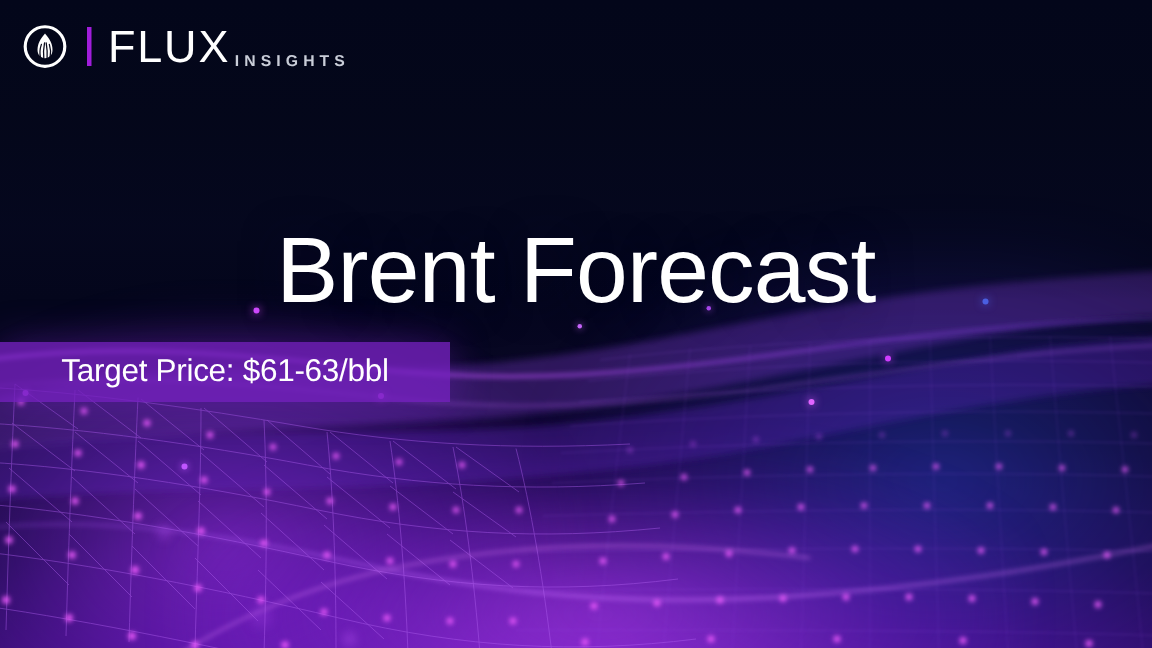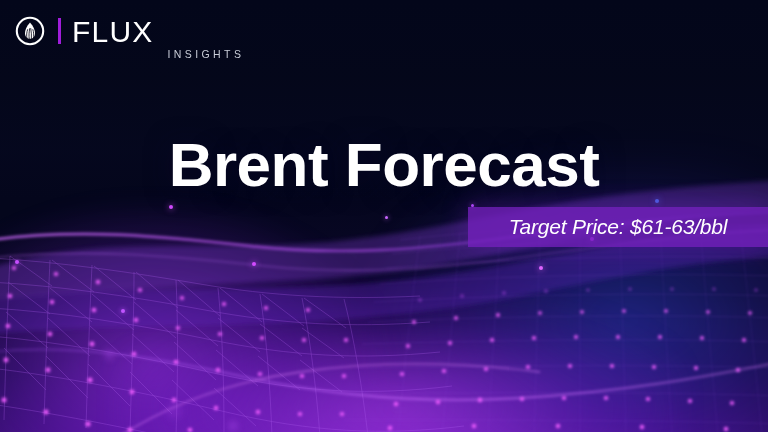--- a/index.html
+++ b/index.html
@@ -63,40 +63,40 @@
   .logo-mark svg{display:block;}
   .logo-divider{
     width:3px;height:26px;margin:0 11px 0 12px;
     background:#a01ddb;flex:0 0 auto;
   }
   .logo-flux{
     color:#ffffff;font-size:30px;font-weight:400;letter-spacing:1.2px;line-height:1;
     position:relative;top:1px;
   }
   .logo-insights{
-    color:#c9cdd8;font-size:10.5px;font-weight:400;letter-spacing:3.4px;
-    margin-left:14px;position:relative;top:23px;
+    color:#c9cdd8;font-size:10.5px;font-weight:700;letter-spacing:3.4px;
+    margin-left:3px;position:relative;top:10px;
   }
 
   
   .hero{
     position:absolute;left:0;right:0;top:134px;text-align:center;
   }
   .hero-title{
-    color:#ffffff;font-size:62px;font-weight:700;line-height:1;
-    letter-spacing:-0.5px;margin:0;
+    color:#ffffff;font-size:62px;font-weight:400;line-height:1;
+    letter-spacing:-0.5px;margin:16px;
     text-shadow:0 2px 26px rgba(10,6,40,.55);
   }
   .hero-sub{
     color:#f2f2f8;font-size:29px;font-weight:400;line-height:1;
     margin:14px 0 0 0;letter-spacing:-0.2px;
     text-shadow:0 2px 16px rgba(10,6,40,.6);
   }
   .badge-wrap{
-    margin-top:11px;display:flex;justify-content:flex-end;font-style:italic;
+    margin-top:11px;display:flex;justify-content:flex-start;
   }
   .badge{
     width:300px;height:40px;
     display:flex;align-items:center;justify-content:center;
     background:rgba(116,32,190,.80);
     color:#ffffff;font-size:21px;font-weight:400;letter-spacing:-0.2px;
     box-shadow:0 0 26px rgba(120,35,200,.35);
   }
 </style>
 </head>

